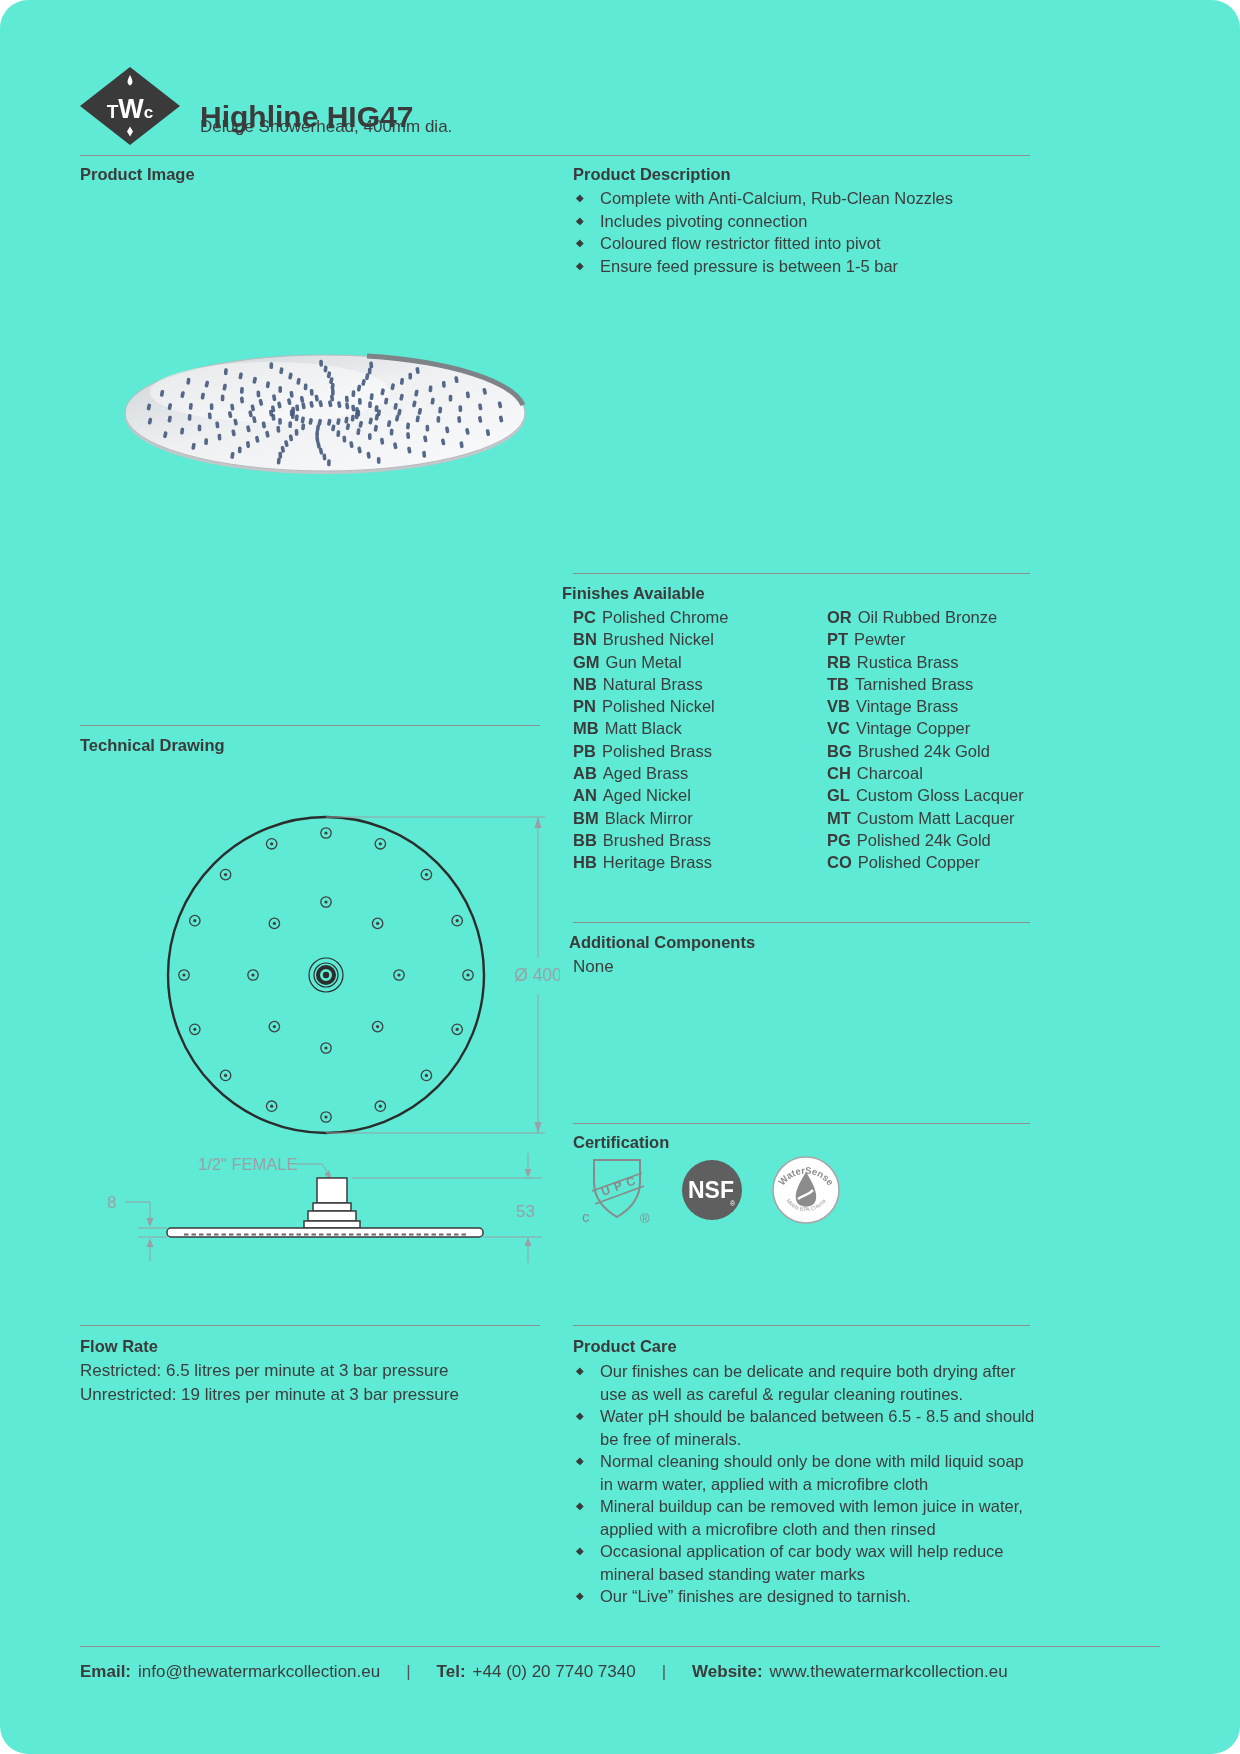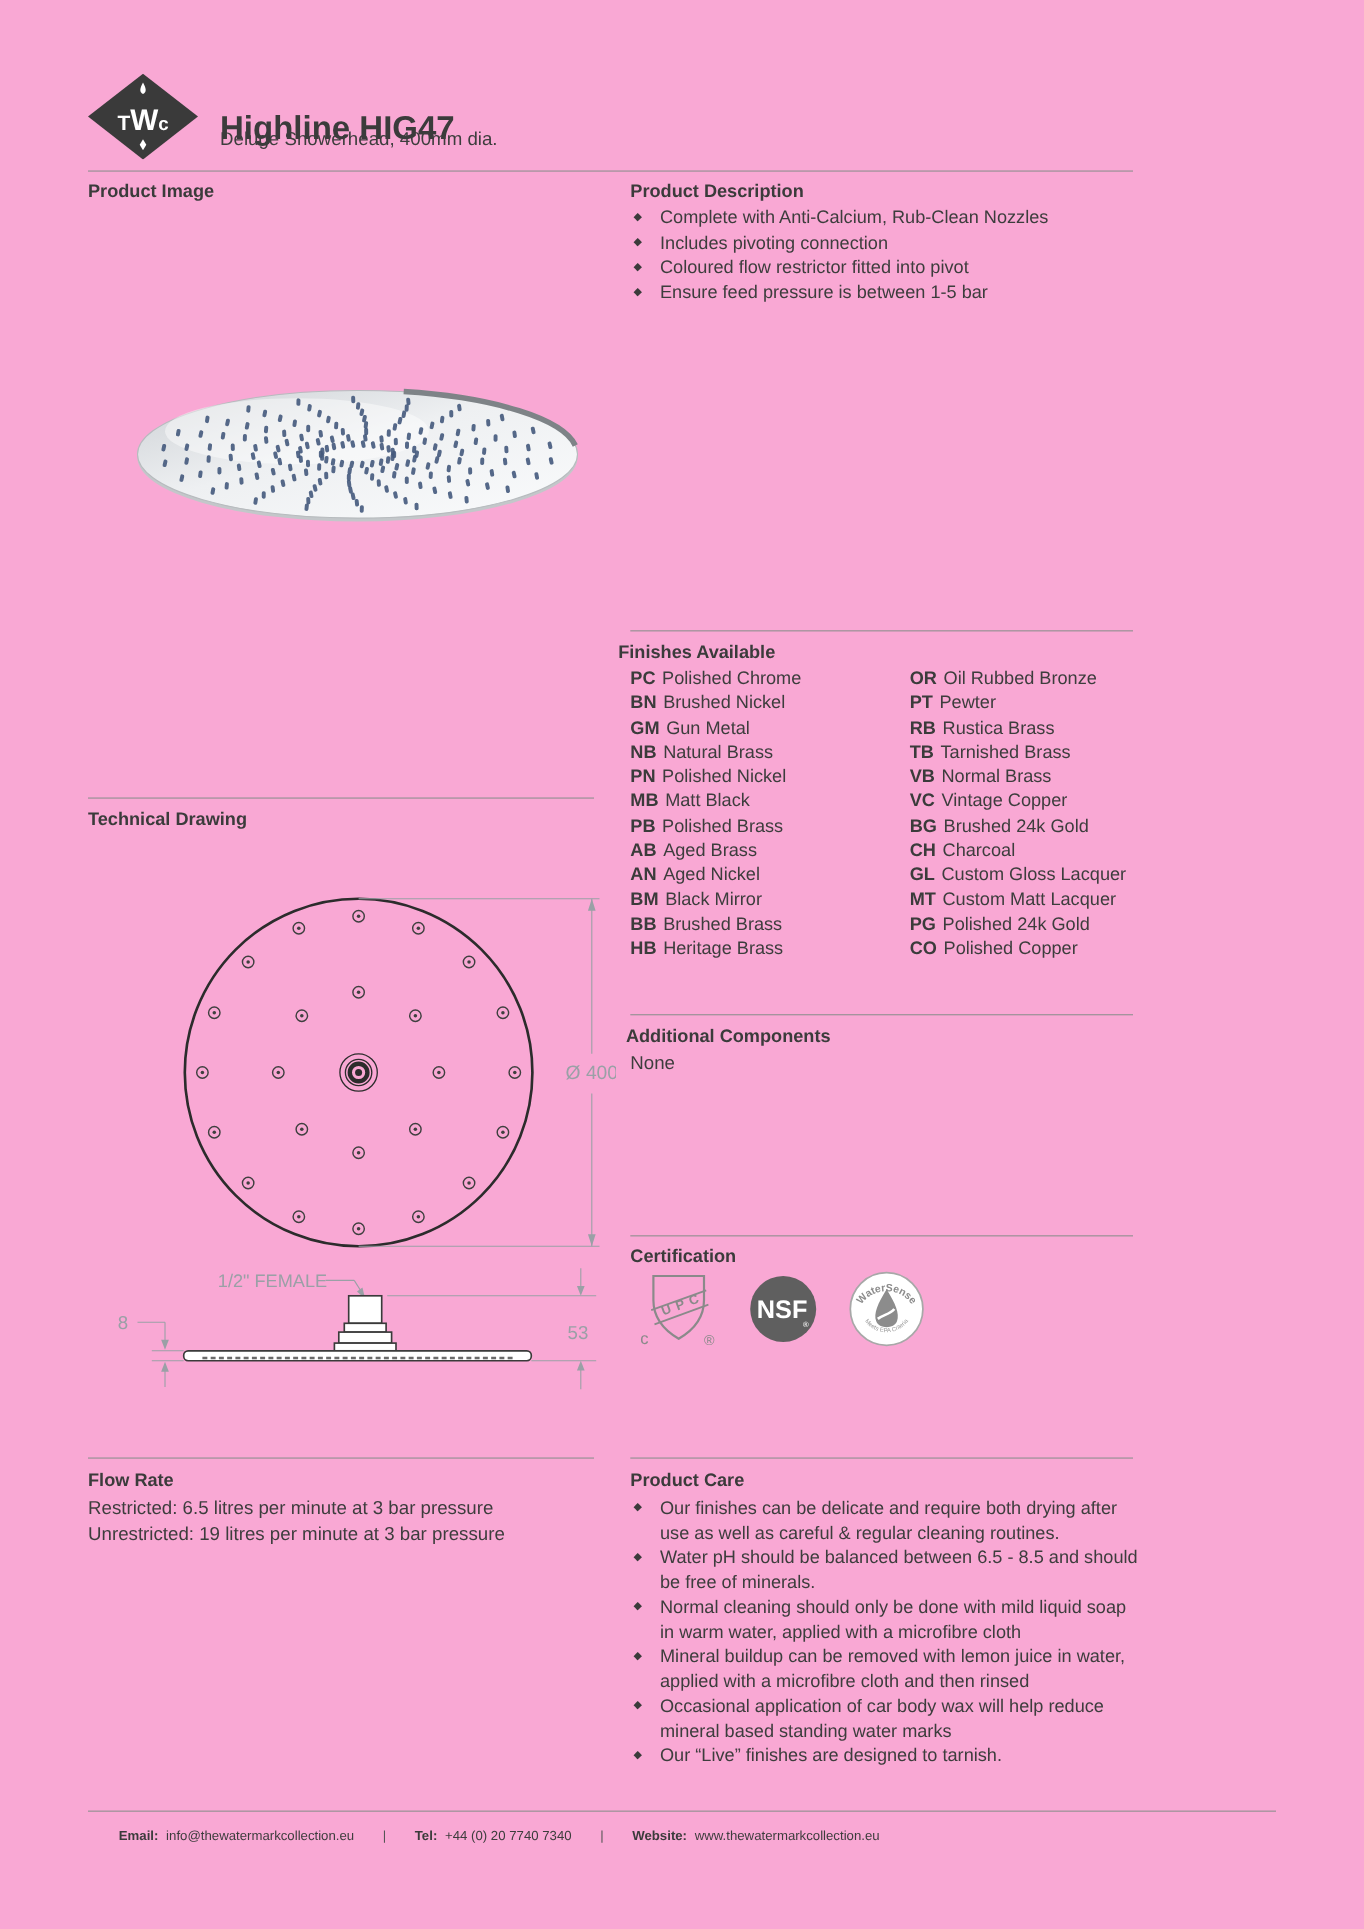--- a/index.html
+++ b/index.html
@@ -1,30 +1,30 @@
 <!DOCTYPE html>
 <html><head>
 <meta charset="utf-8">
 <style>
   html,body{margin:0;padding:0;background:#ffffff;}
-  .page{position:relative;width:1240px;height:1754px;background:#f9a8d4;
-        font-family:"Liberation Sans",sans-serif;color:#3b3b3b;overflow:hidden;}
+  .page{position:relative;width:1240px;height:1754px;background:#5eead4;
+        font-family:"Liberation Sans",sans-serif;color:#3b3b3b;overflow:hidden;border-radius:28px;}
   .abs{position:absolute;}
   .rule{position:absolute;height:1px;background:#8f8f8f;}
   .h2{font-size:16.5px;font-weight:700;color:#3b3b3b;line-height:20px;}
   .title{font-size:30px;font-weight:700;color:#3b3b3b;line-height:32px;margin-top:21px;}
   .subtitle{font-size:17px;color:#3d3d3d;line-height:20px;}
   .bodytxt{font-size:17px;color:#3d3d3d;line-height:22.5px;}
   .brow{display:flex;align-items:flex-start;}
   .bg{flex:none;width:24px;font-size:10px;line-height:22.5px;padding-left:3px;color:#3b3b3b;}
   .bt{font-size:16.5px;line-height:22.5px;color:#3d3d3d;}
   .fingrid{display:grid;grid-template-columns:237px 220px;column-gap:17px;}
   .frow{font-size:16.5px;line-height:22.3px;color:#3d3d3d;white-space:nowrap;}
   .fcode{font-weight:700;margin-right:6px;color:#3b3b3b;}
-  .footer{display:flex;align-items:baseline;font-size:12px;color:#3d3d3d;white-space:nowrap;margin-left:28px;}
+  .footer{display:flex;align-items:baseline;font-size:17px;color:#3d3d3d;white-space:nowrap;}
   .footer .lbl{font-weight:700;margin-right:7px;color:#3b3b3b;}
   .footer .sep{margin:0 26px;color:#555;}
   .certrow{display:flex;align-items:center;gap:26px;}
   svg text{font-family:"Liberation Sans",sans-serif;}
 </style>
 </head>
 <body>
 
 <div class="page">
 
@@ -381,21 +381,21 @@
         <div class="frow"><span class="fcode">AN</span><span class="fname">Aged Nickel</span></div>
         <div class="frow"><span class="fcode">BM</span><span class="fname">Black Mirror</span></div>
         <div class="frow"><span class="fcode">BB</span><span class="fname">Brushed Brass</span></div>
         <div class="frow"><span class="fcode">HB</span><span class="fname">Heritage Brass</span></div>
       </div>
     <div id="fin-right">
         <div class="frow"><span class="fcode">OR</span><span class="fname">Oil Rubbed Bronze</span></div>
         <div class="frow"><span class="fcode">PT</span><span class="fname">Pewter</span></div>
         <div class="frow"><span class="fcode">RB</span><span class="fname">Rustica Brass</span></div>
         <div class="frow"><span class="fcode">TB</span><span class="fname">Tarnished Brass</span></div>
-        <div class="frow"><span class="fcode">VB</span><span class="fname">Normal Brass</span></div>
+        <div class="frow"><span class="fcode">VB</span><span class="fname">Vintage Brass</span></div>
         <div class="frow"><span class="fcode">VC</span><span class="fname">Vintage Copper</span></div>
         <div class="frow"><span class="fcode">BG</span><span class="fname">Brushed 24k Gold</span></div>
         <div class="frow"><span class="fcode">CH</span><span class="fname">Charcoal</span></div>
         <div class="frow"><span class="fcode">GL</span><span class="fname">Custom Gloss Lacquer</span></div>
         <div class="frow"><span class="fcode">MT</span><span class="fname">Custom Matt Lacquer</span></div>
         <div class="frow"><span class="fcode">PG</span><span class="fname">Polished 24k Gold</span></div>
         <div class="frow"><span class="fcode">CO</span><span class="fname">Polished Copper</span></div>
       </div>
   </div>
 

